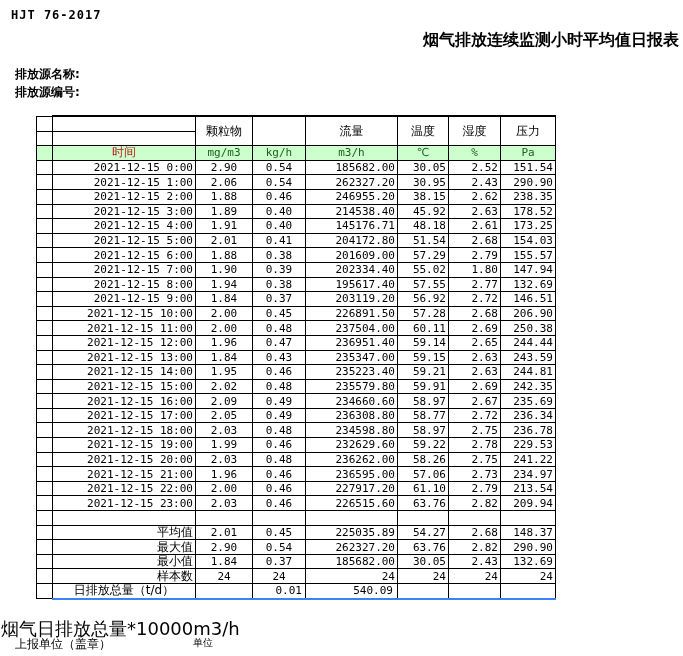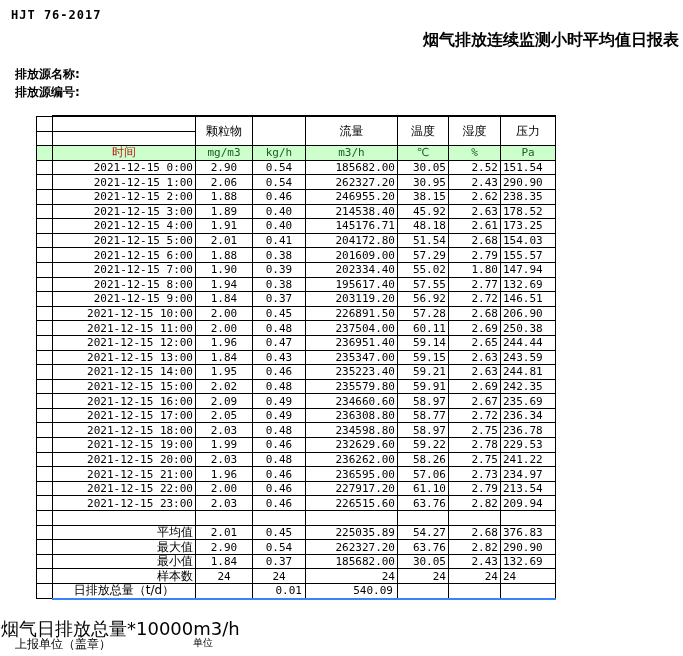--- a/index.html
+++ b/index.html
@@ -23,21 +23,21 @@
   tr.first td.main{border-top:2px solid #000;}
   tr.last td.main{border-bottom:2px solid #3b82f6;}
   td.br{border-right:2px solid #000;}
   .group-head{text-align:center;font-size:12px;font-family:"DejaVu Sans",sans-serif;}
   tr.unit-row td{background:var(--green);color:#1b5e20;text-align:center;font-size:11px;}
   tr.unit-row td.time-label{color:#b91c1c;font-size:12px;font-family:"DejaVu Sans",sans-serif;}
   td.t-cell{text-align:right;padding-right:5px;}
   td.v-mg,td.v-kg{text-align:center;}
   td.v-flow{text-align:right;padding-right:28px;}
   td.v-temp,td.v-hum{text-align:right;padding-right:9px;}
-  td.v-pa{padding-right:6px;}
+  td.v-pa{text-align:right;padding-right:6px;}
   tr.total td.v-kg{text-align:right;padding-right:3px;}
   tr.total td.v-flow{padding-right:4px;}
   td.sum-label{text-align:right;padding-right:4px;font-size:12px;font-family:"DejaVu Sans",sans-serif;}
   td.sum-label.center{text-align:center;}
   .footer-note{left:1px;top:617px;font-size:18px;}
   .footer-report-unit{left:15px;top:636px;font-size:12px;}
   .footer-unit{left:193px;top:636px;font-size:10px;}
 </style>
 </head>
 <body>
@@ -336,21 +336,21 @@
         <td class="main br"></td>
       </tr>
       <tr>
         <td></td>
         <td class="main bl sum-label">平均值</td>
         <td class="main v-mg">2.01</td>
         <td class="main v-kg">0.45</td>
         <td class="main v-flow">225035.89</td>
         <td class="main v-temp">54.27</td>
         <td class="main v-hum">2.68</td>
-        <td class="main v-pa br">376.83</td>
+        <td class="main v-pa br">148.37</td>
       </tr>
       <tr>
         <td></td>
         <td class="main bl sum-label">最大值</td>
         <td class="main v-mg">2.90</td>
         <td class="main v-kg">0.54</td>
         <td class="main v-flow">262327.20</td>
         <td class="main v-temp">63.76</td>
         <td class="main v-hum">2.82</td>
         <td class="main v-pa br">290.90</td>

